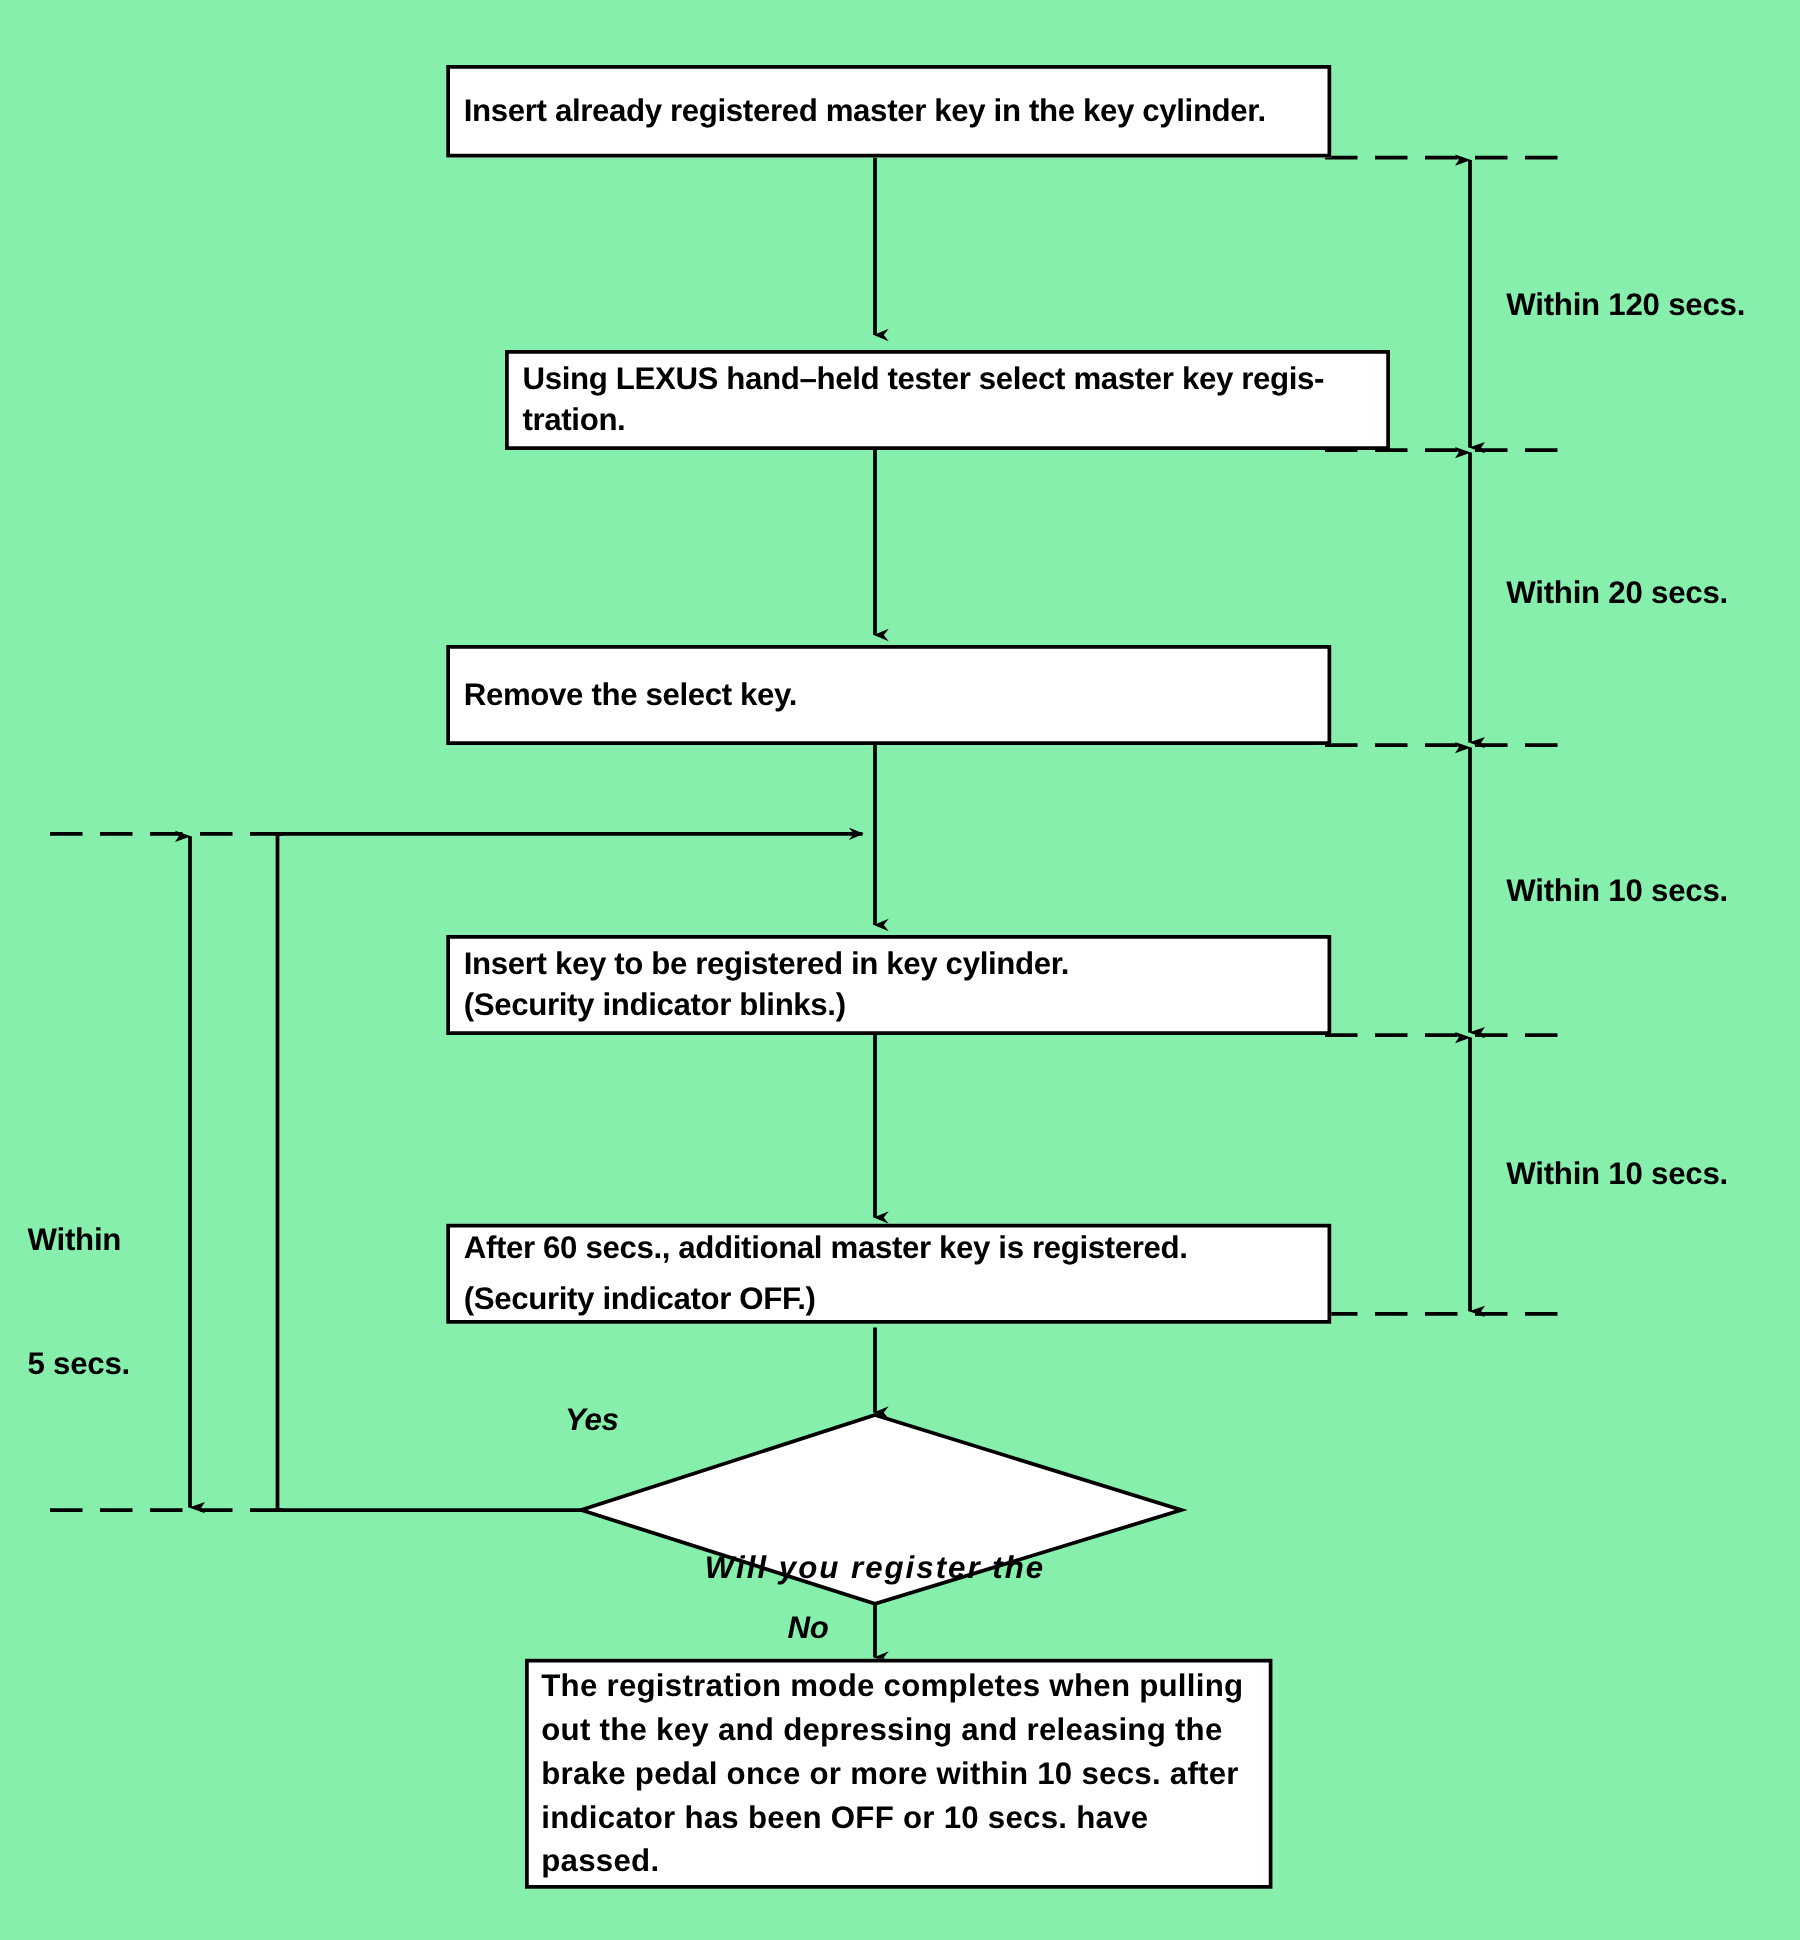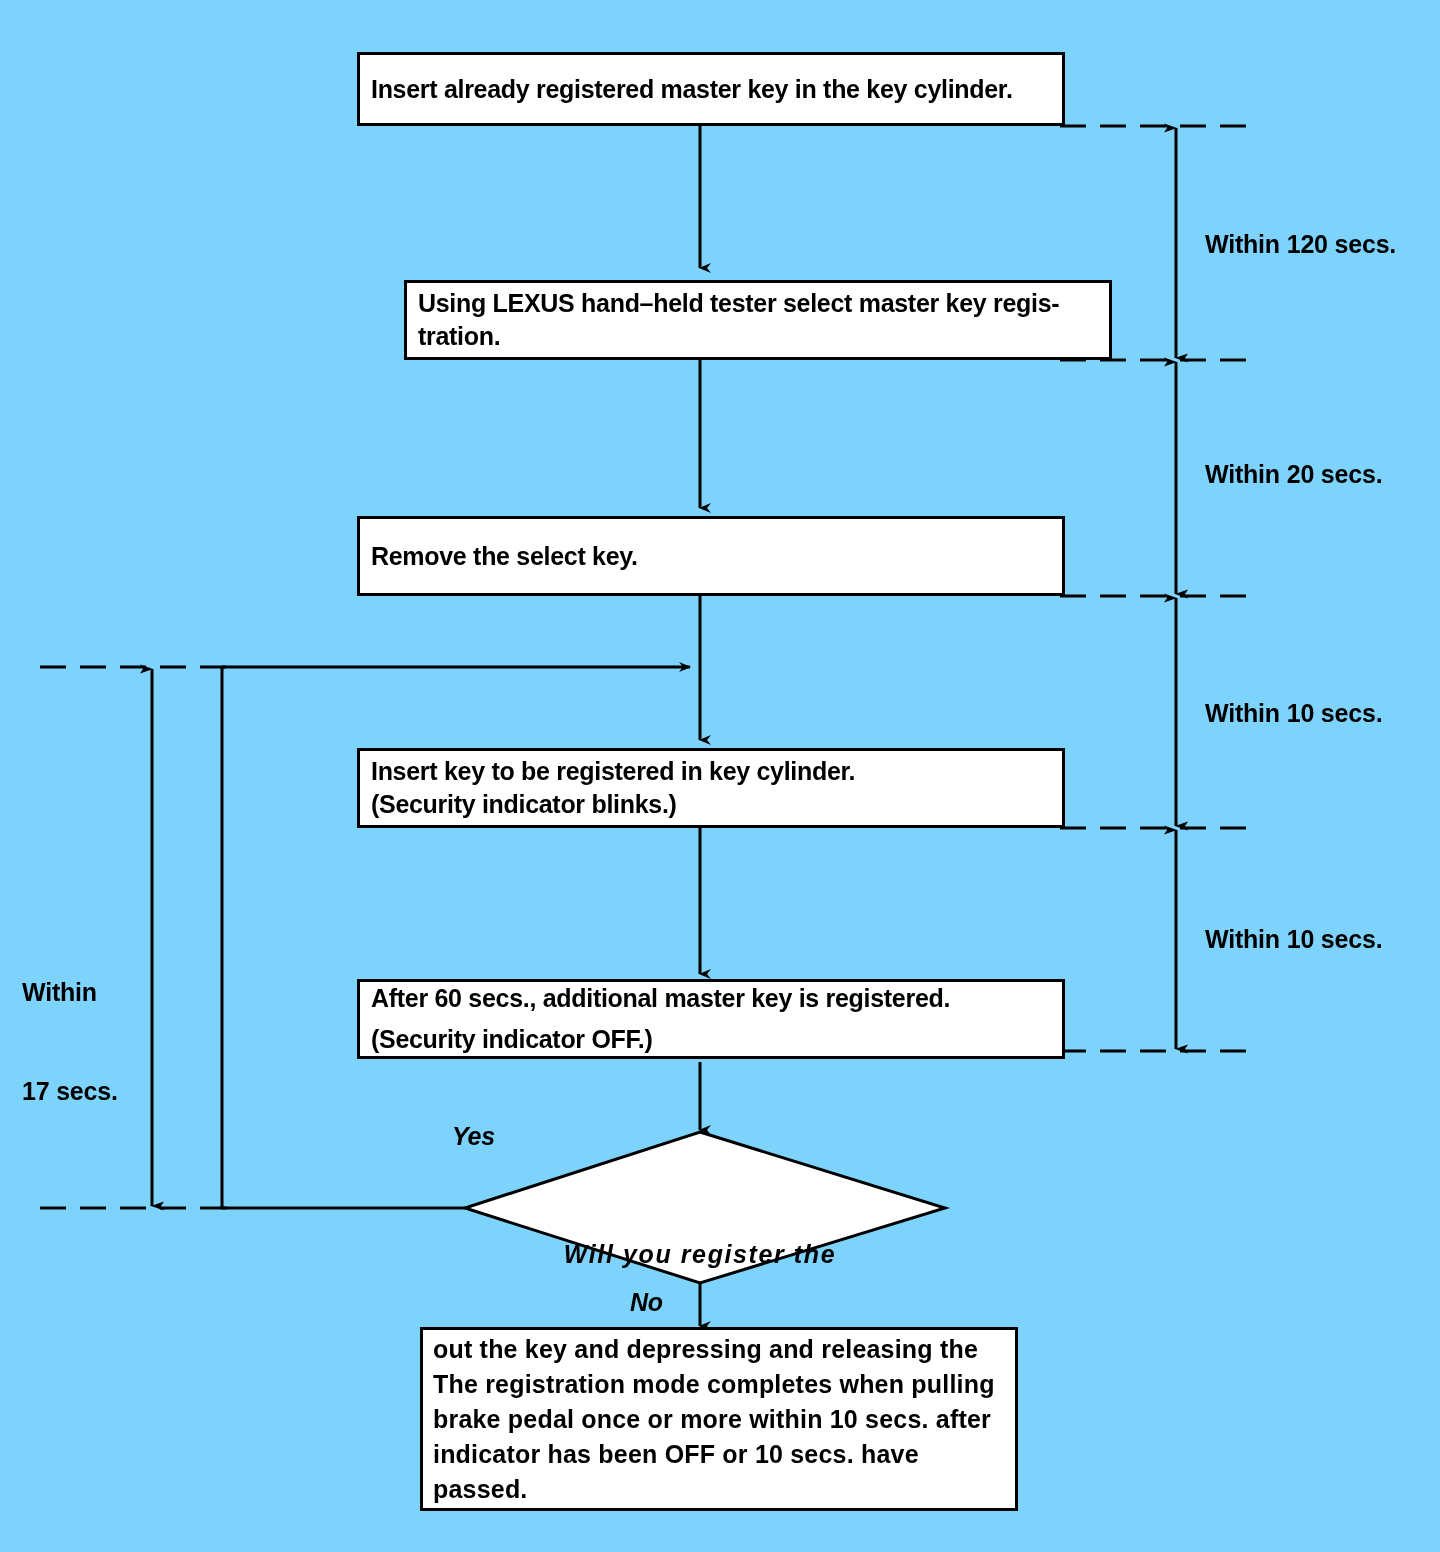--- a/index.html
+++ b/index.html
@@ -9,21 +9,21 @@
     background: #ffffff;
   }
   body {
     font-family: "Liberation Sans", sans-serif;
     color: #000000;
   }
   #diagram {
     position: relative;
     width: 1440px;
     height: 1552px;
-    background: #7dd3fc;
+    background: #86efac;
     overflow: hidden;
   }
   #diagram svg.layer {
     position: absolute;
     left: 0;
     top: 0;
     width: 1440px;
     height: 1552px;
     pointer-events: none;
   }
@@ -194,30 +194,30 @@
 
   <div class="diamond-label" style="left:500px; top:1172px; width:400px;">
     <div>Will you register the</div>
     <div style="text-align:left; padding-left:22px; letter-spacing:0.4px;">next key?</div>
   </div>
 
   <div class="branch-label" style="left:452px; top:1122px;">Yes</div>
   <div class="branch-label" style="left:630px; top:1288px;">No</div>
 
   <div class="node-box box-final" style="left:420px; top:1327px; width:598px; height:184px;">
+    <div class="line">The registration mode completes when pulling</div>
     <div class="line">out the key and depressing and releasing the</div>
-    <div class="line">The registration mode completes when pulling</div>
     <div class="line">brake pedal once or more within 10 secs. after</div>
     <div class="line">indicator has been OFF or 10 secs. have</div>
     <div class="line">passed.</div>
   </div>
 
   <div class="side-label" style="left:1205px; top:228px;">Within 120 secs.</div>
   <div class="side-label" style="left:1205px; top:458px;">Within 20 secs.</div>
   <div class="side-label" style="left:1205px; top:697px;">Within 10 secs.</div>
   <div class="side-label" style="left:1205px; top:923px;">Within 10 secs.</div>
 
   <div class="side-label" style="left:22px; top:910px;">
     <div>Within</div>
-    <div>17 secs.</div>
+    <div>5 secs.</div>
   </div>
 
 </div>
 
 </body></html>

